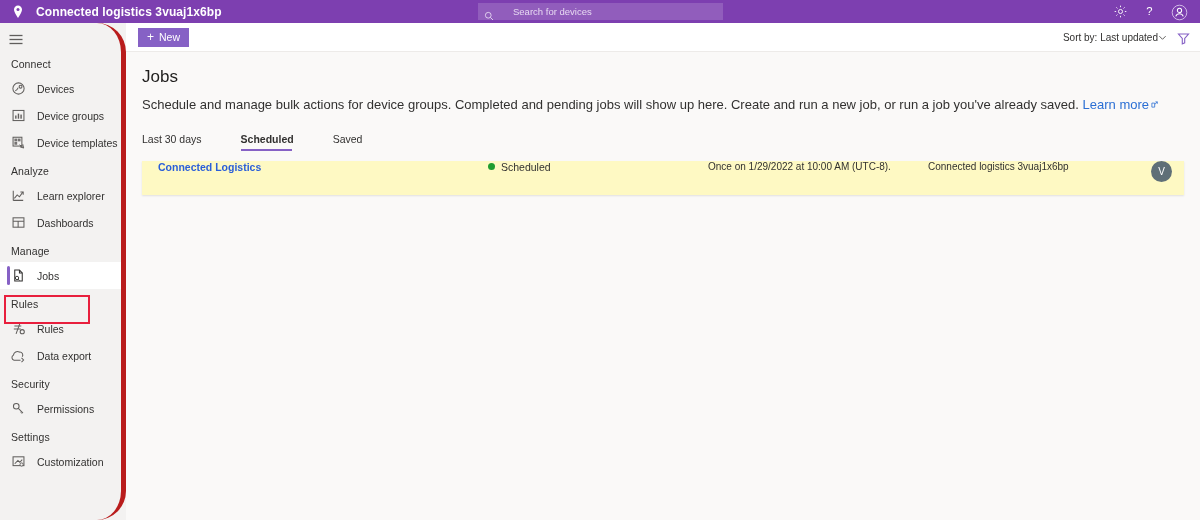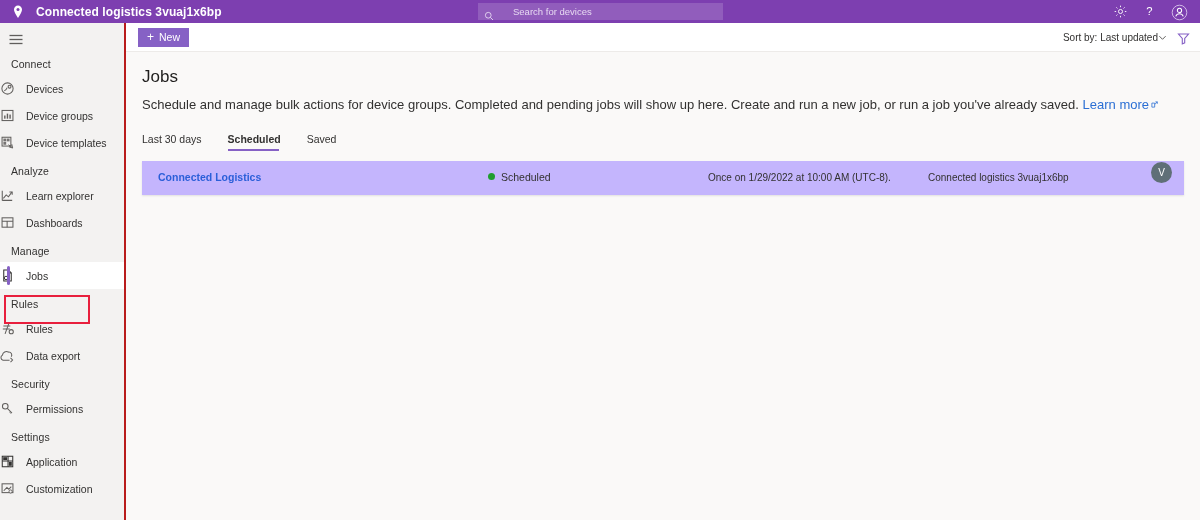--- a/index.html
+++ b/index.html
@@ -42,35 +42,36 @@
     position: absolute; right: 6px; top: 0; height: 23px;
     display: flex; align-items: center; gap: 14px; padding-right: 8px;
   }
   .tb-icon { width: 15px; height: 15px; display: block; cursor: pointer; }
 
   
   .sidebar {
     position: absolute; top: 23px; left: 0;
     width: 126px; height: 497px;
     background: #f3f2f1;
-    border-right: 2px solid #b91c1c;
+    border-right: 5px solid #b91c1c;
+    border-radius: 29px;
   }
   .hamburger {
     width: 126px; height: 26px;
     display: flex; align-items: center; padding-left: 9px;
     cursor: pointer;
   }
   .ham-icon { width: 14px; height: 11px; display: block; }
   .nav-group-label {
     font-size: 10.5px; color: #323130; font-weight: normal;
     padding: 9px 0 5px 11px; letter-spacing: .1px;
   }
   .nav-item {
     height: 27px; display: flex; align-items: center;
-    cursor: pointer; position: relative;
+    padding-left: 11px; cursor: pointer; position: relative;
   }
   .nav-item .nav-icon { width: 15px; height: 15px; flex: none; }
   .nav-item .nav-label {
     font-size: 10.5px; color: #323130;
     margin-left: 11px; white-space: nowrap;
   }
   .nav-item.selected { background: #ffffff; }
   .nav-item.selected::before {
     content: ""; position: absolute; left: 7px; top: 4px;
     width: 2.5px; height: 19px; background: #8661c5; border-radius: 2px;
@@ -109,35 +110,35 @@
 
   .content { padding: 15px 0 0 16px; }
   .page-title { font-size: 17px; color: #201f1e; font-weight: normal; }
   .page-desc {
     font-size: 13px; color: #323130; margin-top: 8px;
     line-height: 1.35;
   }
   .learn-more { color: #2b6fd4; text-decoration: none; cursor: pointer; }
   .ext-icon { width: 7px; height: 7px; display: inline-block; vertical-align: 1px; margin-left: 2px; }
 
-  .tabs { display: flex; gap: 4px; margin-top: 15px; }
+  .tabs { display: flex; gap: 17px; margin-top: 15px; }
   .tab {
     font-size: 10.5px; color: #323130; padding: 4px 10px 6px 0;
     margin-right: 12px; cursor: pointer; position: relative; white-space: nowrap;
   }
   .tab.active { font-weight: bold; }
   .tab.active::after {
     content: ""; position: absolute; left: 0; right: 12px; bottom: 0;
     height: 2px; background: #8661c5;
   }
 
   .job-list { margin-top: 10px; padding-right: 16px; }
   .job-row {
-    background: #c4b5fd; height: 34px;
-    display: flex; align-items: flex-end;
+    background: #fef9c3; height: 34px;
+    display: flex; align-items: flex-start;
     box-shadow: 0 .6px 1.8px rgba(0,0,0,.10), 0 .1px .5px rgba(0,0,0,.11);
     cursor: pointer; padding: 0 12px 12px 16px;
   }
   .job-name { color: #2b5fd9; font-size: 10.5px; font-weight: bold; width: 330px; }
   .job-status { font-size: 10.5px; color: #323130; width: 220px; display: flex; align-items: center; gap: 6px; }
   .status-dot { width: 7px; height: 7px; border-radius: 50%; background: #1f9d2f; flex: none; }
   .job-schedule { font-size: 10px; color: #323130; width: 220px; }
   .job-group { font-size: 10px; color: #323130; flex: 1; }
   .avatar {
     width: 21px; height: 21px; border-radius: 50%;
@@ -306,31 +307,20 @@
     <span class="nav-icon">
       <svg viewBox="0 0 16 16" width="15" height="15">
           <circle cx="5.6" cy="5.6" r="3" fill="none" stroke="#605e5c" stroke-width="1.1"></circle>
           <path d="M7.8 7.8l5 5M11.2 11.2l-1 1M12.2 12.2l-1 1" fill="none" stroke="#605e5c" stroke-width="1.1"></path>
         </svg>
     </span>
     <span class="nav-label">Permissions</span>
   </div>
 
   <div class="nav-group-label">Settings</div>
-  <div class="nav-item">
-    <span class="nav-icon">
-      <svg viewBox="0 0 16 16" width="15" height="15">
-          <rect x="2.4" y="2.4" width="11.2" height="11.2" fill="none" stroke="#323130" stroke-width="1.1"></rect>
-          <path d="M2.4 7.4h11.2M8.6 2.4v11.2" stroke="#323130" stroke-width="1.1" fill="none"></path>
-          <rect x="3.4" y="3.4" width="4.2" height="3" fill="#323130"></rect>
-          <rect x="9.6" y="8.4" width="3" height="4.2" fill="#323130"></rect>
-        </svg>
-    </span>
-    <span class="nav-label">Application</span>
-  </div>
   <div class="nav-item">
     <span class="nav-icon">
       <svg viewBox="0 0 16 16" width="15" height="15">
           <rect x="2.2" y="3" width="11.6" height="9.4" fill="none" stroke="#605e5c" stroke-width="1.1"></rect>
           <path d="M4 10.4l3.4-3.6 2 2 2.6-2.8" fill="none" stroke="#605e5c" stroke-width="1.1"></path>
           <circle cx="11.3" cy="11.2" r="1.7" fill="#f3f2f1" stroke="#605e5c" stroke-width="1"></circle>
         </svg>
     </span>
     <span class="nav-label">Customization</span>
   </div>

